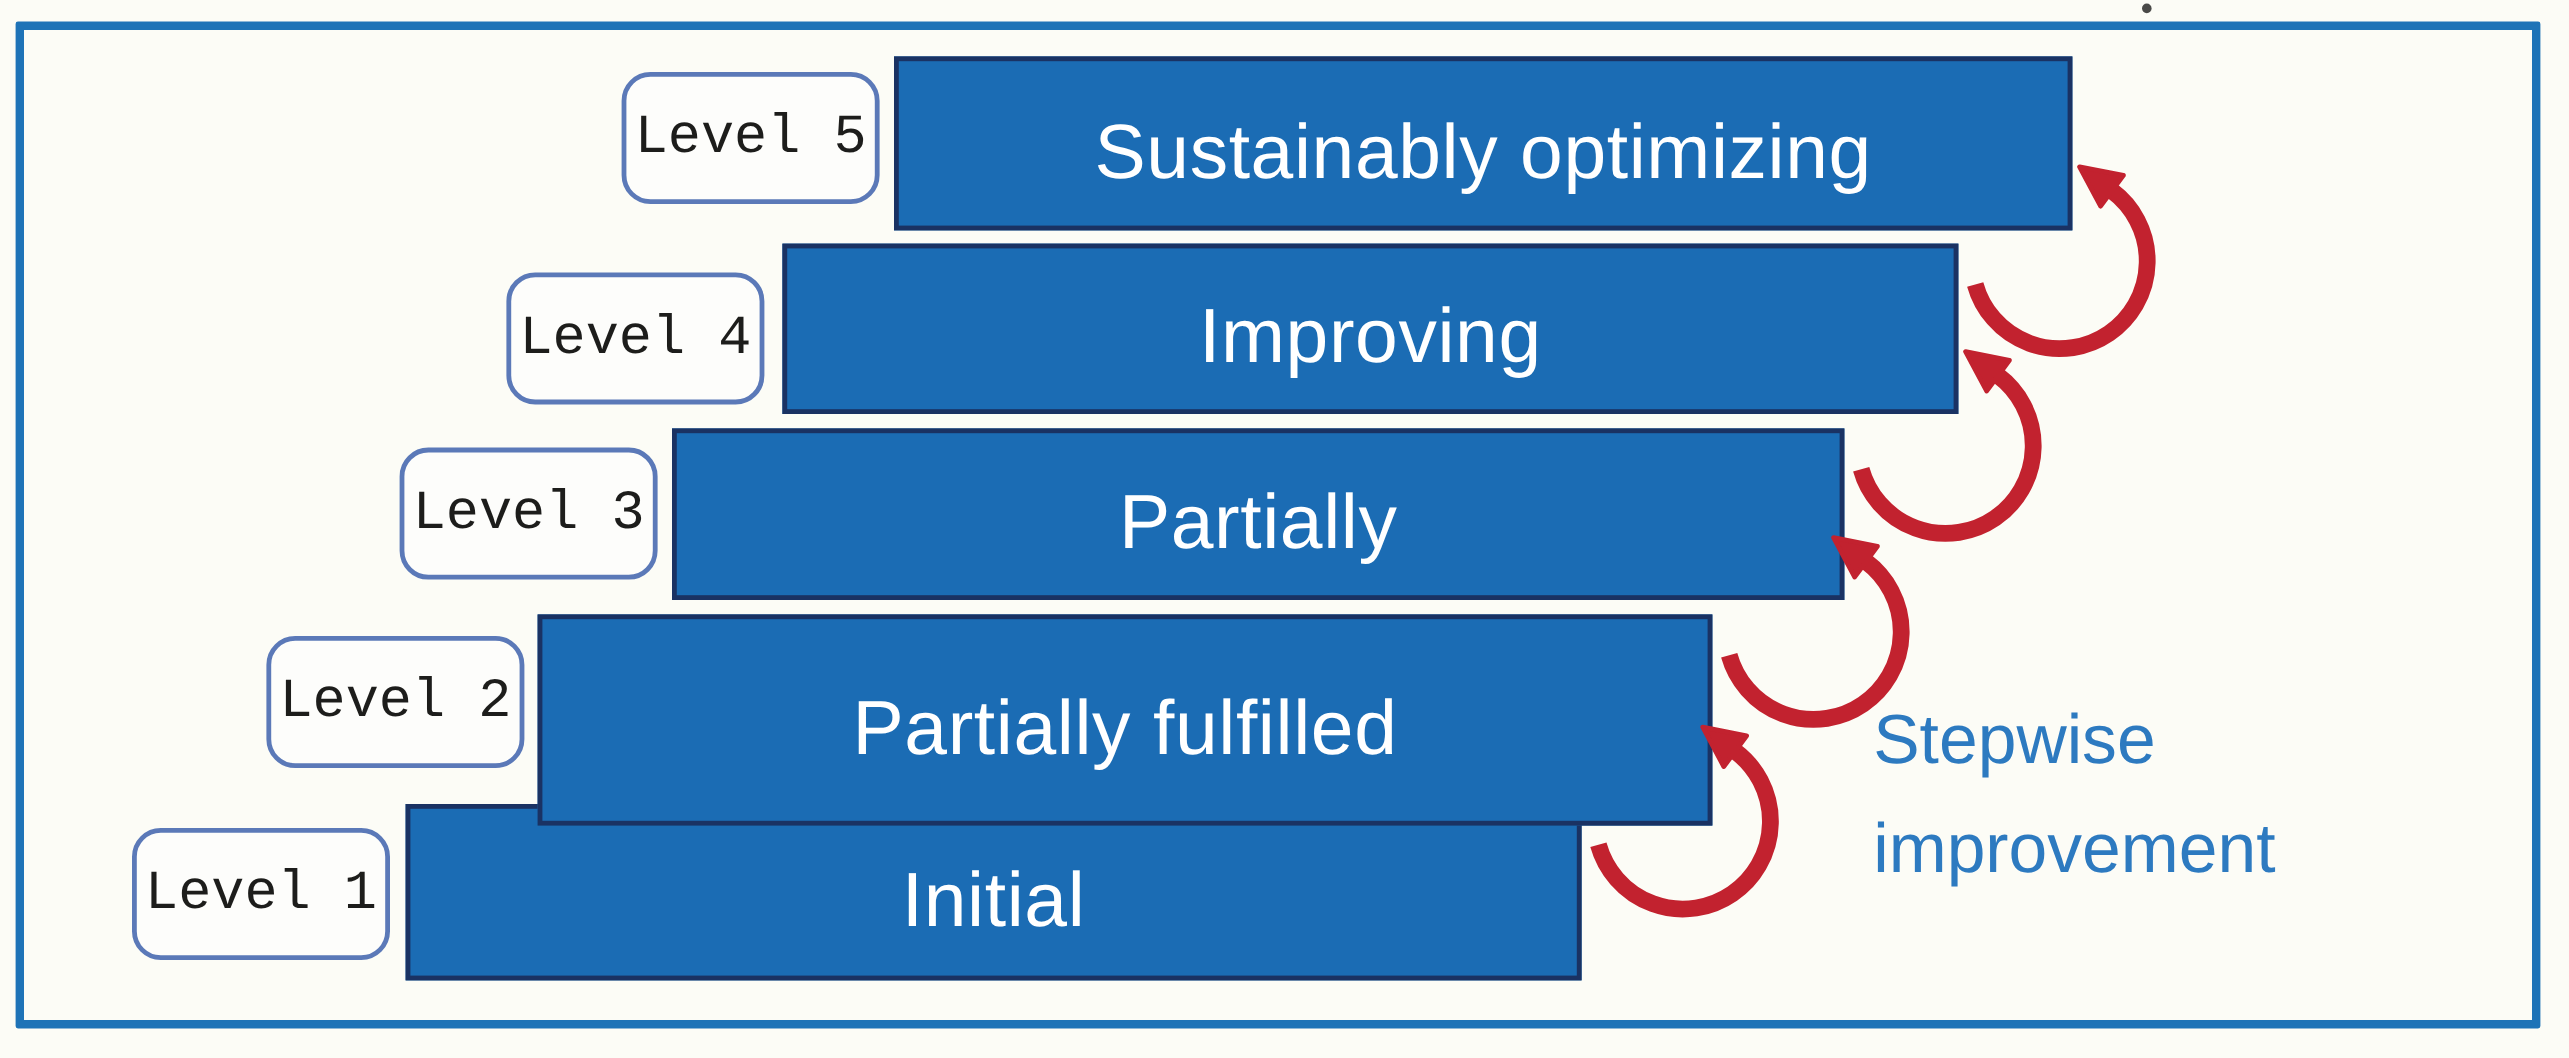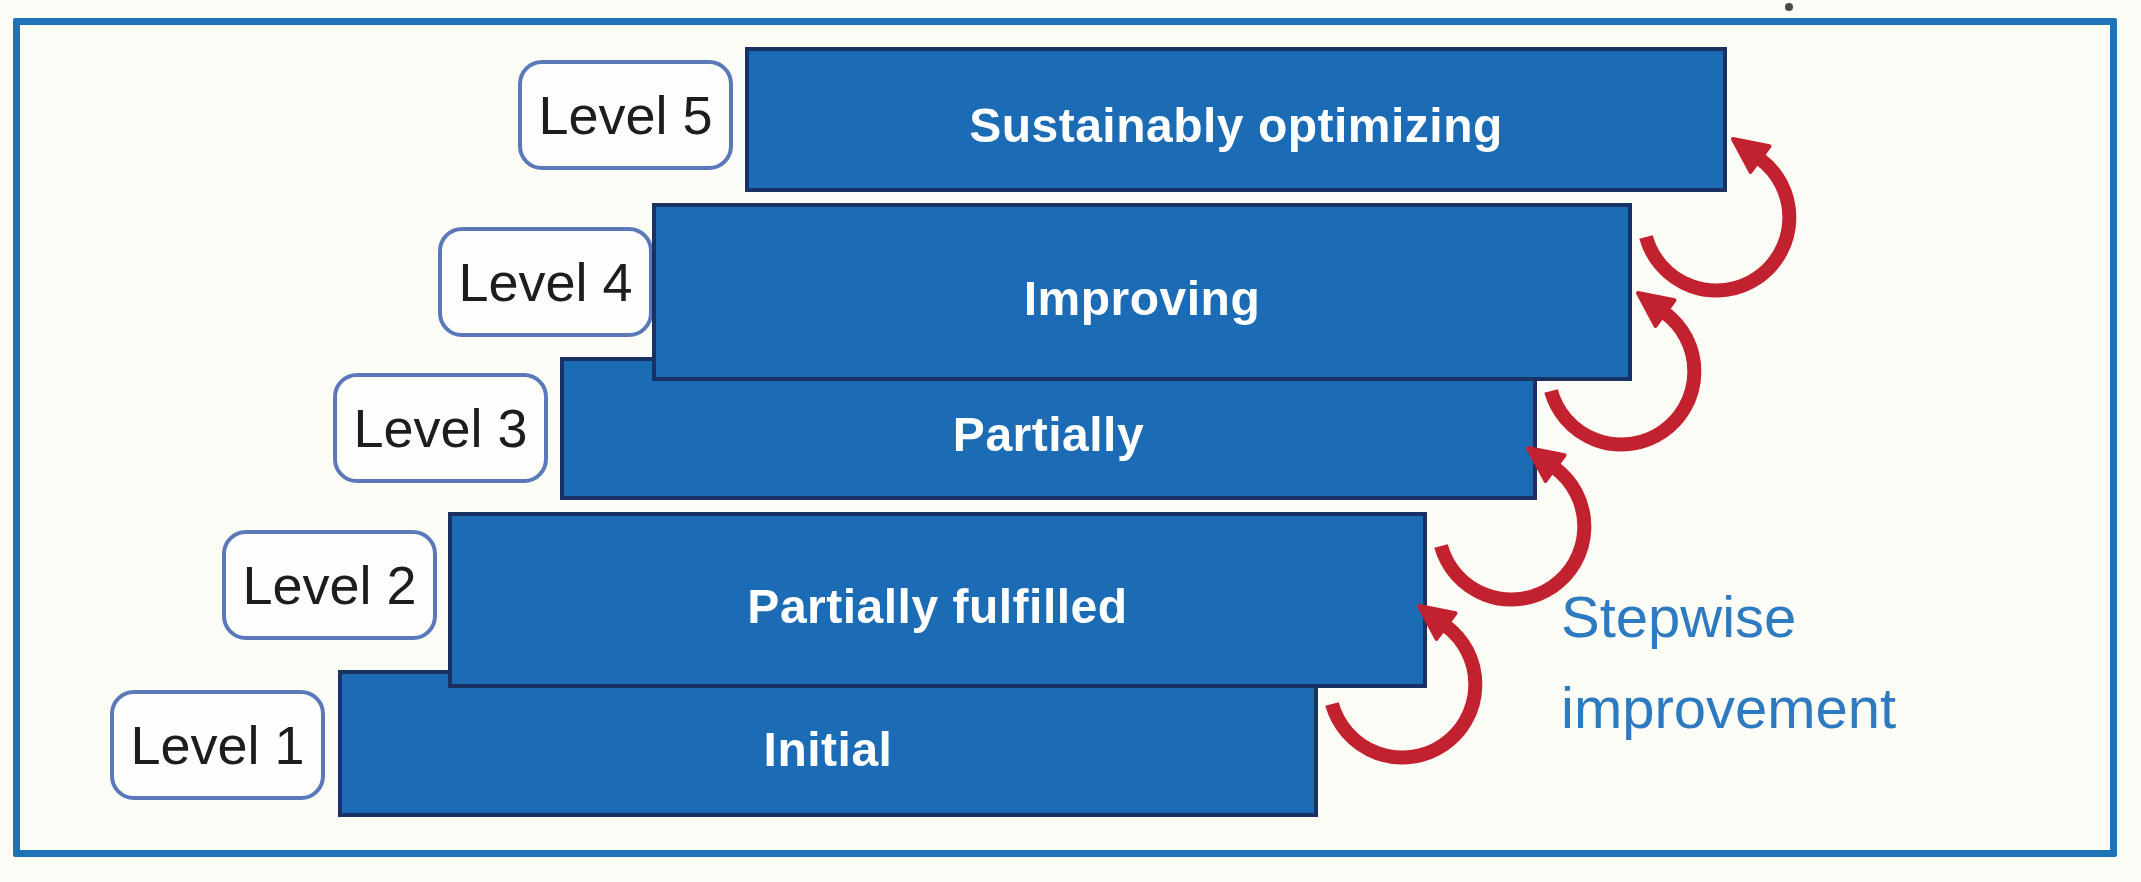--- a/index.html
+++ b/index.html
@@ -22,30 +22,30 @@
   .stray-dot{
     position:absolute; left:1785px; top:3px; width:8px; height:8px;
     border-radius:50%; background:#4a4a48;
   }
   .bar{
     position:absolute; box-sizing:border-box;
     background:var(--bar-fill); border:4px solid var(--bar-border);
     display:flex; align-items:center; justify-content:center;
   }
   .bar-text{
-    color:var(--bar-text); font-size:48px; letter-spacing:0.5px;
-    transform:translateY(6px); white-space:nowrap;font-weight:bold;
+    color:var(--bar-text); font-size:64px; letter-spacing:0.5px;
+    transform:translateY(6px); white-space:nowrap;
   }
   .level-badge{
     position:absolute; box-sizing:border-box; width:215px; height:110px;
     background:var(--badge-bg); border:4px solid var(--badge-border);
     border-radius:24px;
     display:flex; align-items:center; justify-content:center;
   }
-  .badge-text{ color:var(--badge-text); font-size:54px; white-space:nowrap; }
+  .badge-text{ color:var(--badge-text); font-size:46px; white-space:nowrap;font-family:Liberation Mono, monospace; }
   .arrows-layer{ position:absolute; left:0; top:0; pointer-events:none; }
   .annotation{
     position:absolute; left:1561px; top:571px; width:450px;
     color:var(--annot);
     font-size:58px; line-height:91px;
   }
 </style>
 </head>
 <body>
 
@@ -68,24 +68,24 @@
     <span class="bar-text">Partially fulfilled</span>
   </div>
 
   <div class="level-badge" style="left: 333px; top: 373px;">
     <span class="badge-text">Level 3</span>
   </div>
   <div class="bar" style="left: 560px; top: 357px; width: 977px; height: 143px;">
     <span class="bar-text">Partially</span>
   </div>
 
-  <div class="level-badge" style="left: 438px; top: 227px;">
+  <div class="level-badge" style="left: 422px; top: 227px;">
     <span class="badge-text">Level 4</span>
   </div>
-  <div class="bar" style="left: 652px; top: 203px; width: 980px; height: 178px; justify-content: center;">
+  <div class="bar" style="left: 652px; top: 203px; width: 980px; height: 142px; justify-content: center;">
     <span class="bar-text">Improving</span>
   </div>
 
   <div class="level-badge" style="left: 518px; top: 60px;">
     <span class="badge-text">Level 5</span>
   </div>
   <div class="bar" style="left: 745px; top: 47px; width: 982px; height: 145px;">
     <span class="bar-text">Sustainably optimizing</span>
   </div>
 </div>

